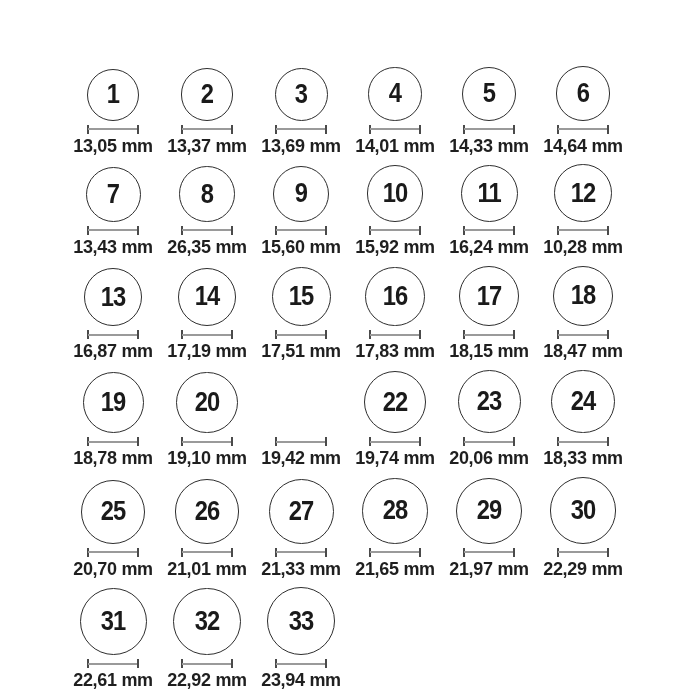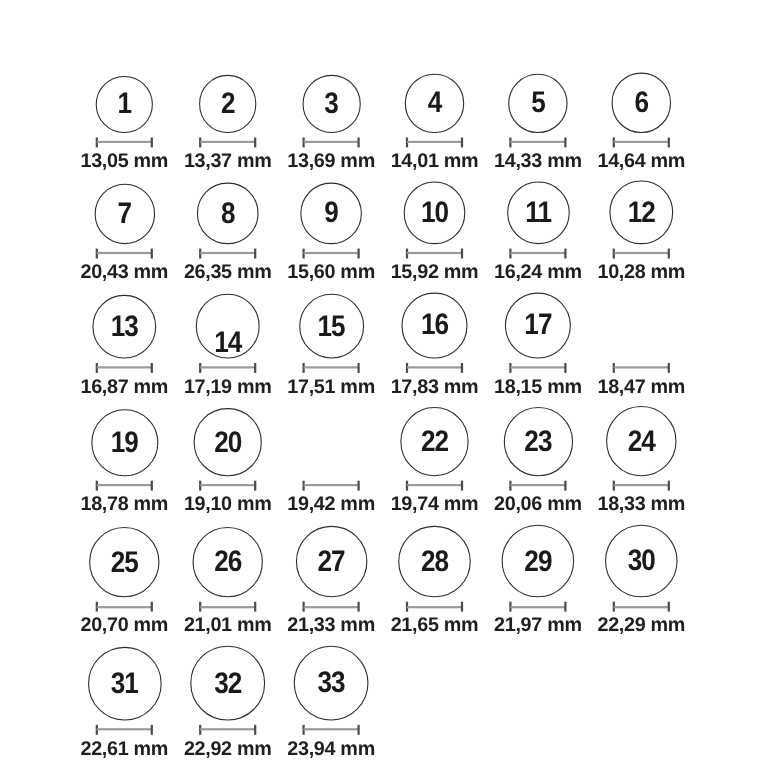--- a/index.html
+++ b/index.html
@@ -164,21 +164,21 @@
       <div class="row">
         <div class="cell">
           <div class="circle" style="height: 55px; width: 55px;">
             <span class="num">7</span>
           </div>
           <div class="dim-line">
             <span class="tick left"></span>
             <span class="bar"></span>
             <span class="tick right"></span>
           </div>
-          <div class="mm">20,43 mm</div>
+          <div class="mm">13,43 mm</div>
         </div>
         <div class="cell">
           <div class="circle" style="height: 55.5px; width: 55.5px;">
             <span class="num">8</span>
           </div>
           <div class="dim-line">
             <span class="tick left"></span>
             <span class="bar"></span>
             <span class="tick right"></span>
           </div>
@@ -235,21 +235,21 @@
             <span class="num">13</span>
           </div>
           <div class="dim-line">
             <span class="tick left"></span>
             <span class="bar"></span>
             <span class="tick right"></span>
           </div>
           <div class="mm">16,87 mm</div>
         </div>
         <div class="cell">
-          <div class="circle" style="height: 58.5px; width: 58.5px; align-items: flex-end;">
+          <div class="circle" style="height: 58.5px; width: 58.5px;">
             <span class="num">14</span>
           </div>
           <div class="dim-line">
             <span class="tick left"></span>
             <span class="bar"></span>
             <span class="tick right"></span>
           </div>
           <div class="mm">17,19 mm</div>
         </div>
         <div class="cell">
@@ -279,20 +279,23 @@
             <span class="num">17</span>
           </div>
           <div class="dim-line">
             <span class="tick left"></span>
             <span class="bar"></span>
             <span class="tick right"></span>
           </div>
           <div class="mm">18,15 mm</div>
         </div>
         <div class="cell">
+          <div class="circle" style="height: 60.5px; width: 60.5px;">
+            <span class="num">18</span>
+          </div>
           <div class="dim-line">
             <span class="tick left"></span>
             <span class="bar"></span>
             <span class="tick right"></span>
           </div>
           <div class="mm">18,47 mm</div>
         </div>
       </div>
       <div class="row">
         <div class="cell">

